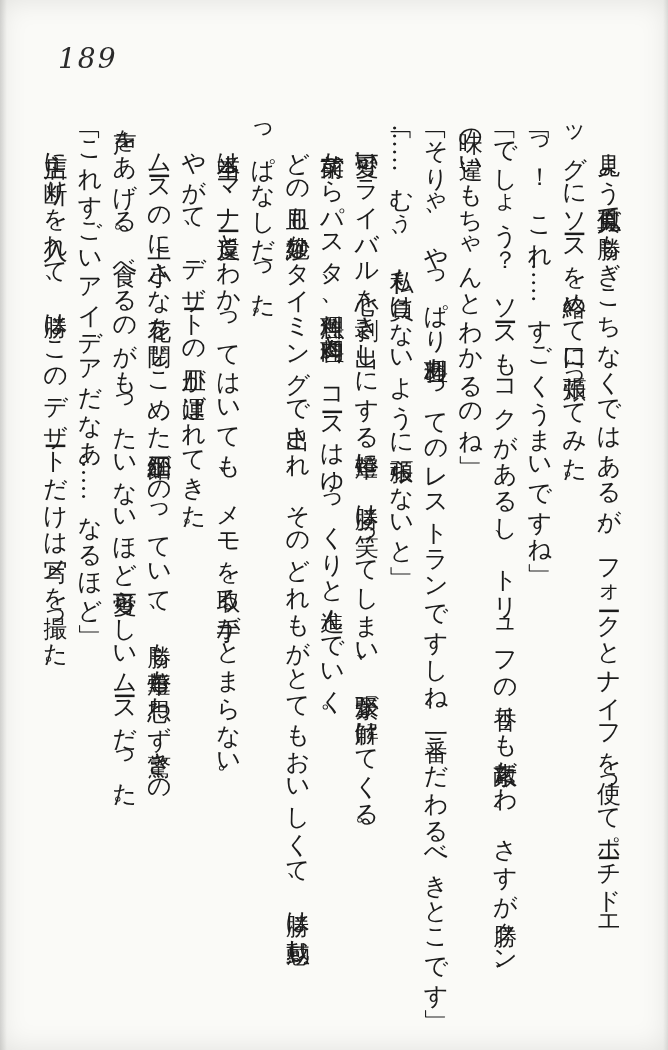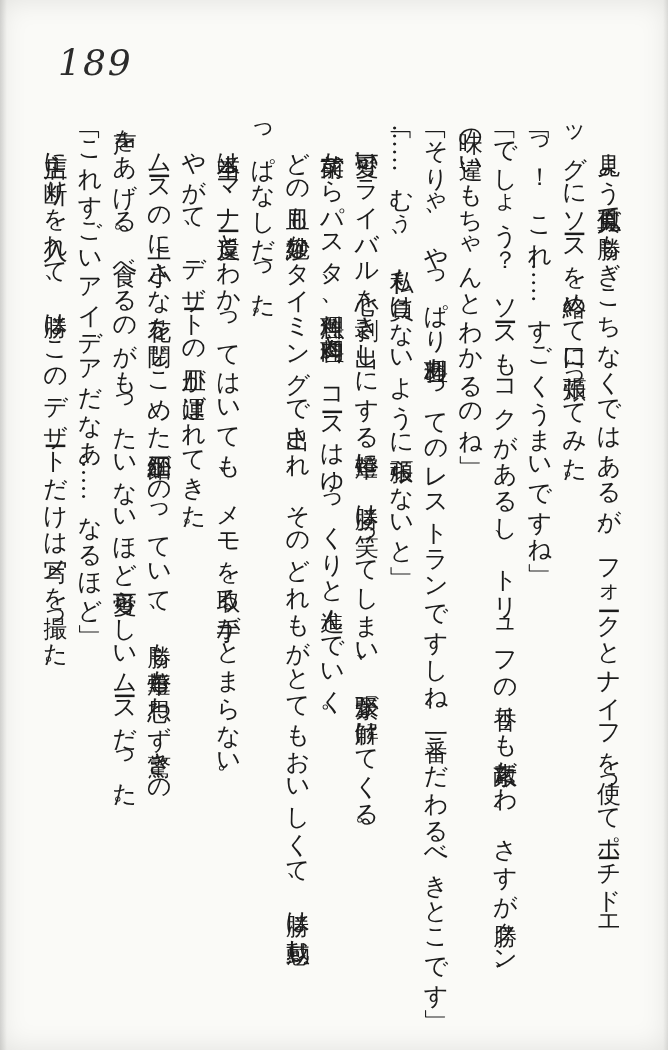--- a/index.html
+++ b/index.html
@@ -31,21 +31,21 @@
     right: 0; top: 0;
     width: 5px; height: 100%;
     background: linear-gradient(to left, rgba(0,0,0,0.08), rgba(0,0,0,0));
     pointer-events: none;
   }
   .page-number {
     position: absolute;
     left: 58px;
     top: 42px;
     font-style: italic;
-    font-size: 36px;
+    font-size: 28px;
     color: #2b2b2b;
     letter-spacing: 2px;
   }
   .text-block {
     position: absolute;
     top: 112px;
     right: 42px;
     height: 932px;
     writing-mode: vertical-rl;
     font-size: 24px;

